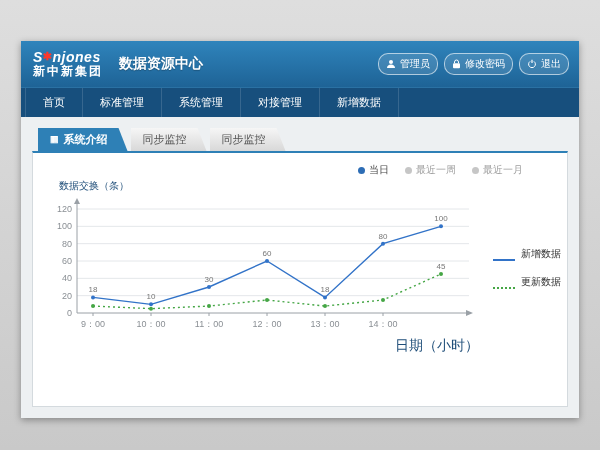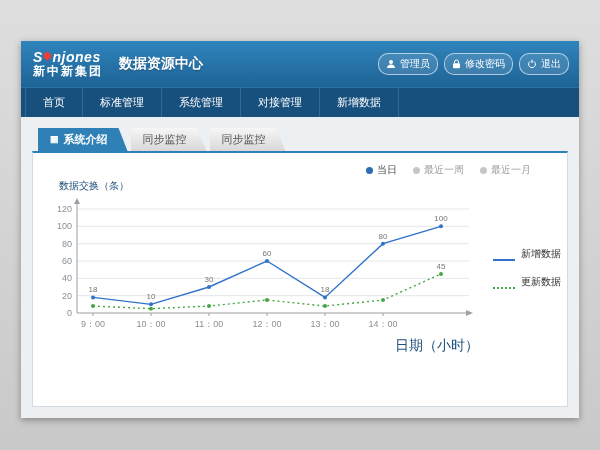--- a/index.html
+++ b/index.html
@@ -26,21 +26,21 @@
   .nav-item:first-child{border-left:1px solid rgba(255,255,255,.14)}
 
   
   .content{flex:1;background:#edf0f2;padding:11px;display:flex;flex-direction:column;min-height:0}
   .tabs{display:flex;gap:3px;padding-left:6px;flex:none}
   .tab{height:23px;padding:0 20px 0 12px;font-size:11px;color:#555;cursor:pointer;
        display:flex;align-items:center;gap:5px;background:linear-gradient(#f6f6f6,#d8d8d8);
        clip-path:polygon(0 0,calc(100% - 9px) 0,100% 100%,0 100%)}
   .tab.active{background:#2e80b6;color:#fff;font-weight:bold}
   .tab-icon{font-size:9px;line-height:1}
-  .card{flex:1;background:#fff;border:1px solid #d4dade;border-top:2px solid #2e80b6;display:flex;flex-direction:row;min-height:0}
+  .card{flex:1;background:#fff;border:1px solid #d4dade;border-top:2px solid #2e80b6;display:flex;flex-direction:column;min-height:0}
 
   
   .chart-wrap{padding:4px 10px 0}
   .filters{display:flex;justify-content:flex-end;gap:16px;margin:6px 34px 0 0;font-size:10px}
   .filter{display:flex;align-items:center;gap:4px;color:#a0a0a0;cursor:pointer}
   .filter.active{color:#444}
   .dot{width:7px;height:7px;border-radius:50%;background:#c6c6c6}
   .filter.active .dot{background:#2d6db5}
   .ylabel{font-size:10px;color:#1f4e79;margin:2px 0 0 16px}
   .chart-row{display:flex;align-items:center;margin-top:2px}

